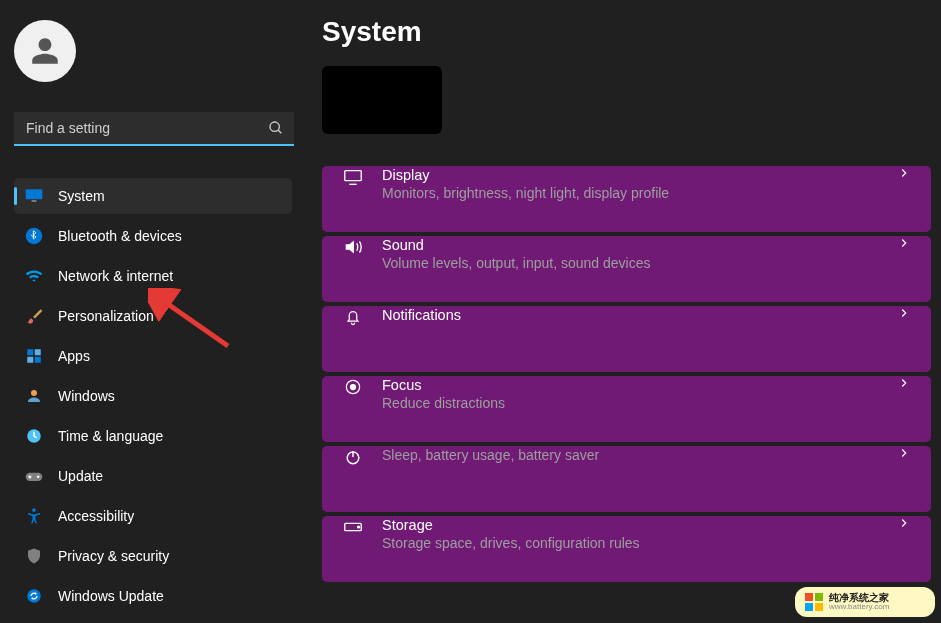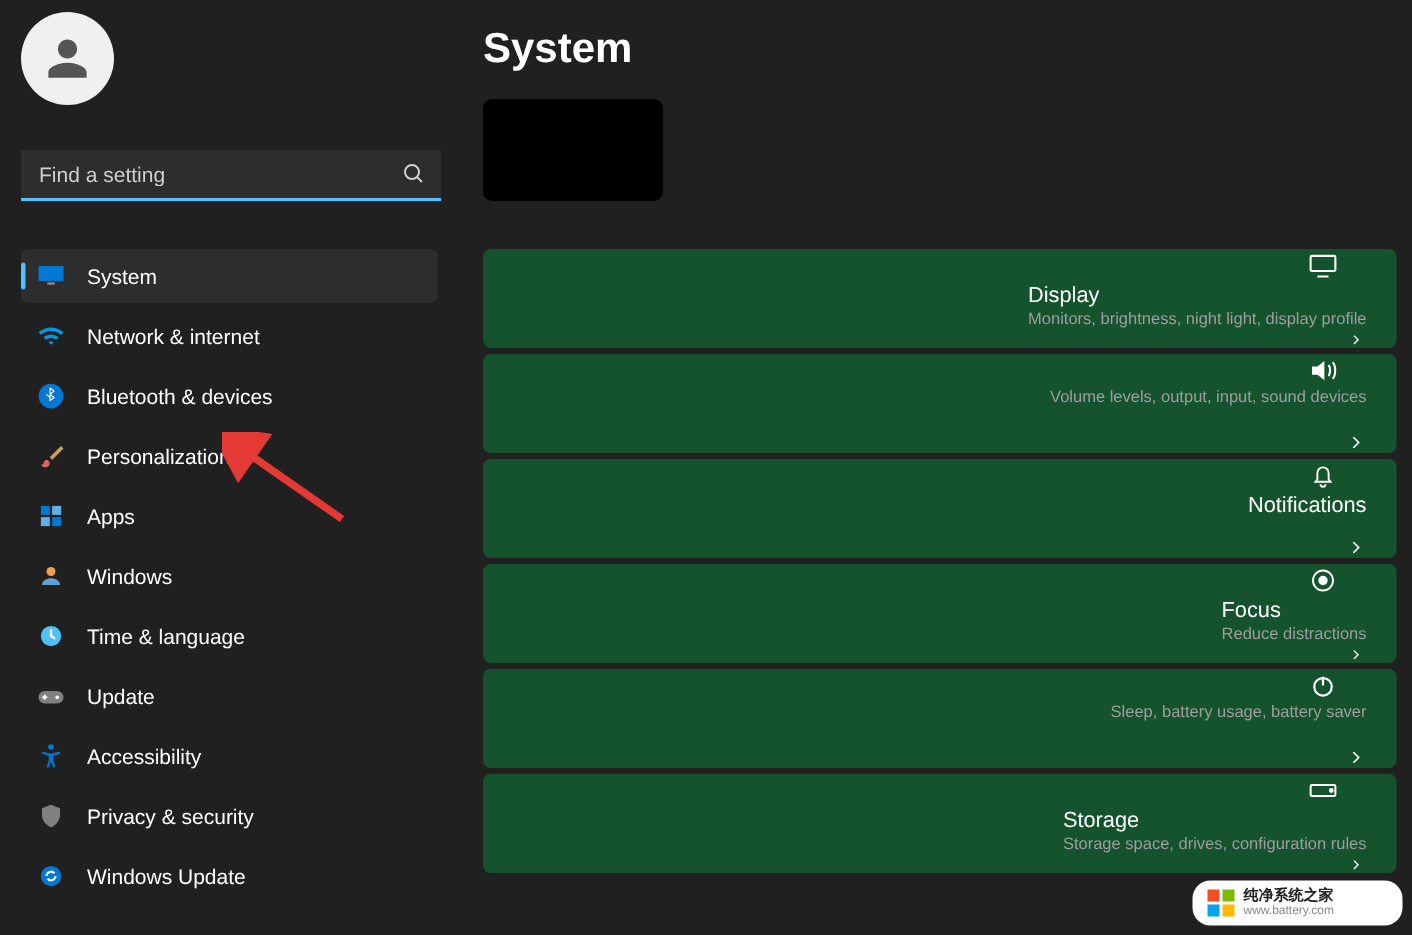--- a/index.html
+++ b/index.html
@@ -1,41 +1,41 @@
 <!DOCTYPE html>
 <html><head>
 <meta charset="utf-8">
 <style>
 * { margin: 0; padding: 0; box-sizing: border-box; font-family: "Segoe UI", Arial, sans-serif; }
 body { background: #202020; color: #fff; width: 941px; height: 623px; overflow: hidden; position: relative; }
 .app { display: flex; height: 100%; }
-.sidebar { width: 300px; padding: 8px 8px 0 14px; display: flex; flex-direction: column; gap: 6px; }
+.sidebar { width: 300px; padding: 20px 8px 0 14px; display: flex; flex-direction: column; gap: 6px; }
 .avatar { width: 62px; height: 62px; border-radius: 50%; background: #f0f0f0; display: flex; align-items: center; justify-content: center; margin-left: 0; margin-bottom: 24px; }
 .avatar svg { width: 34px; height: 34px; fill: #555; }
 .search-wrap { position: relative; width: 280px; margin-bottom: 26px; }
 .search-input { width: 100%; height: 34px; background: #2d2d2d; border: none; border-bottom: 2px solid #4cc2ff; color: #cfcfcf; padding: 0 34px 0 12px; font-size: 14px; }
 .search-input::placeholder { color: #cfcfcf; }
 .search-icon { position: absolute; right: 10px; top: 8px; width: 16px; height: 16px; }
 .nav { display: flex; flex-direction: column; gap: 4px; }
 .nav-item { display: flex; align-items: center; height: 36px; padding-left: 10px; border-radius: 5px; cursor: pointer; position: relative; }
 .nav-item.selected { background: #2d2d2d; }
 .nav-item.selected::before { content: ""; position: absolute; left: 0; top: 9px; bottom: 9px; width: 3px; background: #4cc2ff; border-radius: 2px; }
 .nav-icon { width: 20px; height: 20px; margin-right: 14px; display: flex; align-items: center; justify-content: center; flex-shrink: 0; }
 .nav-label { font-size: 14px; color: #fff; }
 .main { flex: 1; padding: 16px 10px 0 22px; overflow: hidden; }
 .page-title { font-size: 28px; font-weight: 600; margin-bottom: 18px; }
 .preview-box { width: 120px; height: 68px; background: #000; border-radius: 6px; margin-bottom: 32px; }
 .cards { display: flex; flex-direction: column; gap: 4px; }
-.card { background: #14532d; border-radius: 5px; height: 66px; display: flex; align-items: flex-end; padding: 0 20px; cursor: pointer; flex-direction: column; }
+.card { background: #701a75; border-radius: 5px; height: 66px; display: flex; align-items: flex-start; padding: 0 20px; cursor: pointer; }
 .card-icon { width: 22px; height: 22px; margin-right: 18px; display: flex; align-items: center; justify-content: center; flex-shrink: 0; }
 .card-body { flex: 1; }
 .card-title { font-size: 14.5px; color: #fff; line-height: 1.25; }
-.card-sub { font-size: 11px; color: #9e9e9e; line-height: 1.35; }
+.card-sub { font-size: 14px; color: #9e9e9e; line-height: 1.35; }
 .chevron { width: 14px; height: 14px; }
-.watermark { position: absolute; right: 6px; bottom: 6px; background: #ffffff; border-radius: 12px; width: 140px; height: 30px; display: flex; align-items: center; padding: 0 10px; gap: 6px; margin-top: 20px; }
+.watermark { position: absolute; right: 6px; bottom: 6px; background: #fef9c3; border-radius: 12px; width: 140px; height: 30px; display: flex; align-items: center; padding: 0 10px; gap: 6px; margin-top: 20px; }
 .wm-logo { width: 18px; height: 18px; display: grid; grid-template-columns: 1fr 1fr; grid-template-rows: 1fr 1fr; gap: 1.5px; }
 .wm-logo div:nth-child(1){background:#f25022;} .wm-logo div:nth-child(2){background:#7fba00;} .wm-logo div:nth-child(3){background:#00a4ef;} .wm-logo div:nth-child(4){background:#ffb900;}
 .wm-text { display:flex; flex-direction:column; line-height:1; }
 .wm-cn { font-size: 10px; color: #222; font-weight:700; }
 .wm-url { font-size: 8px; color: #888; }
 .arrow { position: absolute; pointer-events: none; }
 svg { display: block; }
 </style>
 </head>
 <body>
@@ -59,34 +59,34 @@
         <span class="nav-icon">
             <svg viewBox="0 0 24 24" width="20" height="20">
               <rect x="2" y="4" width="20" height="12" rx="1" fill="#0078d4"></rect>
               <rect x="9" y="17" width="6" height="2" fill="#888"></rect>
             </svg>
           </span>
         <span class="nav-label">System</span>
       </div>
       <div class="nav-item">
         <span class="nav-icon">
-            <svg viewBox="0 0 24 24" width="20" height="20">
-              <path d="M2 9c6-5 14-5 20 0l-2 2c-4.5-4-11.5-4-16 0zM6 13c3.5-3 8.5-3 12 0l-2 2c-2.3-2-5.7-2-8 0zM10 17c1.1-1 2.9-1 4 0l-2 2z" fill="#0099e5"></path>
-            </svg>
-          </span>
-        <span class="nav-label">Network &amp; internet</span>
-      </div>
-      <div class="nav-item">
-        <span class="nav-icon">
             <svg viewBox="0 0 24 24" width="18" height="18">
               <circle cx="12" cy="12" r="11" fill="#0078d4"></circle>
               <path d="M11 6v12l5-4-5-4 5-4-5-4v12l-5-4" fill="none" stroke="#fff" stroke-width="1.5" stroke-linejoin="round" transform="scale(0.7) translate(5,5)"></path>
             </svg>
           </span>
         <span class="nav-label">Bluetooth &amp; devices</span>
+      </div>
+      <div class="nav-item">
+        <span class="nav-icon">
+            <svg viewBox="0 0 24 24" width="20" height="20">
+              <path d="M2 9c6-5 14-5 20 0l-2 2c-4.5-4-11.5-4-16 0zM6 13c3.5-3 8.5-3 12 0l-2 2c-2.3-2-5.7-2-8 0zM10 17c1.1-1 2.9-1 4 0l-2 2z" fill="#0099e5"></path>
+            </svg>
+          </span>
+        <span class="nav-label">Network &amp; internet</span>
       </div>
       <div class="nav-item">
         <span class="nav-icon">
             <svg viewBox="0 0 24 24" width="20" height="20">
               <path d="M20 4l-9 9 2 2 9-9z" fill="#d4a056"></path>
               <path d="M9 15c-2 0-3 2-3 3 0 1-1 1-2 1 1 2 3 2 4 2 2 0 3-2 3-4z" fill="#e06666"></path>
             </svg>
           </span>
         <span class="nav-label">Personalization</span>
       </div>
@@ -181,20 +181,21 @@
       </div>
 
       <div class="card">
         <span class="card-icon">
             <svg viewBox="0 0 24 24" width="22" height="22" fill="none" stroke="#fff" stroke-width="1.5">
               <path d="M4 9v6h4l5 4V5L8 9z" fill="#fff" stroke="none"></path>
               <path d="M16 8c1.5 1.5 1.5 6.5 0 8M19 6c2.5 2.5 2.5 9.5 0 12"></path>
             </svg>
           </span>
         <div class="card-body">
+          <div class="card-title">Sound</div>
           <div class="card-sub">Volume levels, output, input, sound devices</div>
         </div>
         <svg class="chevron" viewBox="0 0 24 24" fill="none" stroke="#fff" stroke-width="2">
             <polyline points="9 6 15 12 9 18"></polyline>
           </svg>
       </div>
 
       <div class="card">
         <span class="card-icon">
             <svg viewBox="0 0 24 24" width="20" height="20" fill="none" stroke="#fff" stroke-width="1.5">

